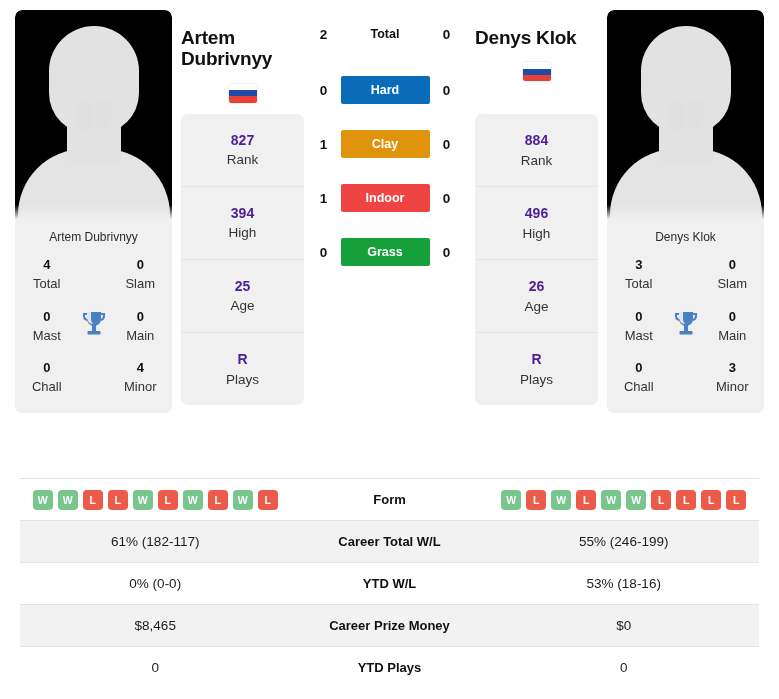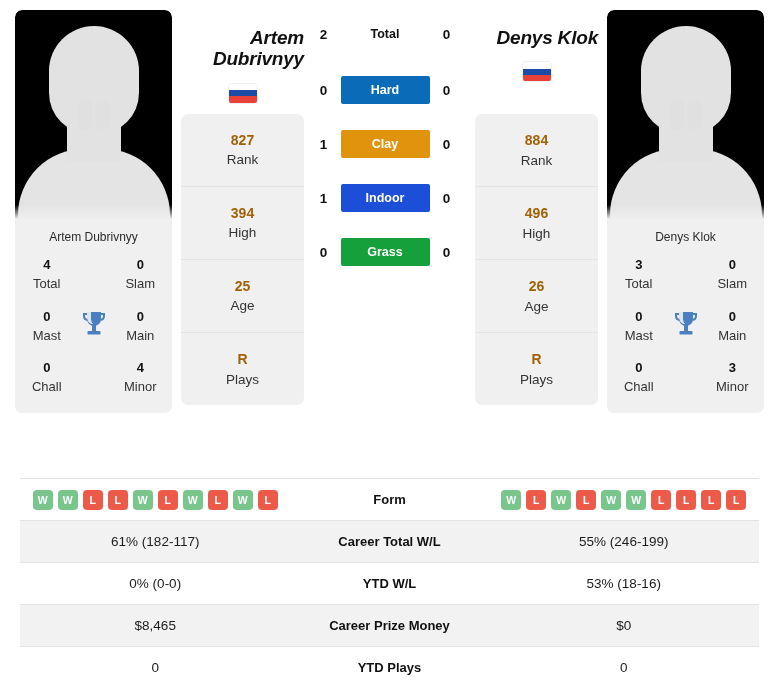--- a/index.html
+++ b/index.html
@@ -88,28 +88,27 @@
   .tg-mid{flex:0 0 42px;text-align:center;}
   .trophy{display:inline-block;}
 
   
   .namecol{
     flex:0 0 123px;
     width:123px;
     margin-left:9px;
   }
   .pname{
-    text-align:right;
+    text-align:left;
     font-size:19px;
     font-weight:bold;
     color:#111;
     line-height:1.12;
     padding-top:17px;
     letter-spacing:-.2px;
-    font-style:italic;
   }
   .flagwrap{text-align:center;margin-top:14px;height:22px;}
   .flag{
     display:inline-block;width:28px;height:19px;
     border-radius:2px;overflow:hidden;
     box-shadow:0 0 0 .5px rgba(0,0,0,.12);
   }
   .flag i{display:block;height:33.34%;}
   .rankcard{
     background:#f0f0f0;
@@ -117,21 +116,21 @@
     margin-top:8px;
     overflow:hidden;
   }
   .rc-item{
     text-align:center;
     padding:17px 4px 16px 4px;
     border-bottom:1px solid #e4e4e4;
     line-height:1.42;
   }
   .rc-item:last-child{border-bottom:none;}
-  .rc-val{font-size:14px;font-weight:bold;color:#a16207;}
+  .rc-val{font-size:14px;font-weight:bold;color:#4c1d95;}
   .rc-lab{font-size:13.5px;color:#333;}
 
   
   .h2h{
     flex:1;
     padding-top:10px;
     min-width:0;
   }
   .h2h-row{
     display:flex;
@@ -316,21 +315,21 @@
         <div class="h2h-pill" style="background:#0a6cb8">Hard</div>
         <div class="h2h-num">0</div>
       </div>
       <div class="h2h-row">
         <div class="h2h-num">1</div>
         <div class="h2h-pill" style="background:#e0930c">Clay</div>
         <div class="h2h-num">0</div>
       </div>
       <div class="h2h-row">
         <div class="h2h-num">1</div>
-        <div class="h2h-pill" style="background:#1d4ed8">Indoor</div>
+        <div class="h2h-pill" style="background:#ef4444">Indoor</div>
         <div class="h2h-num">0</div>
       </div>
       <div class="h2h-row">
         <div class="h2h-num">0</div>
         <div class="h2h-pill" style="background:#15a03b">Grass</div>
         <div class="h2h-num">0</div>
       </div>
     </div>
 
     <div class="namecol">

